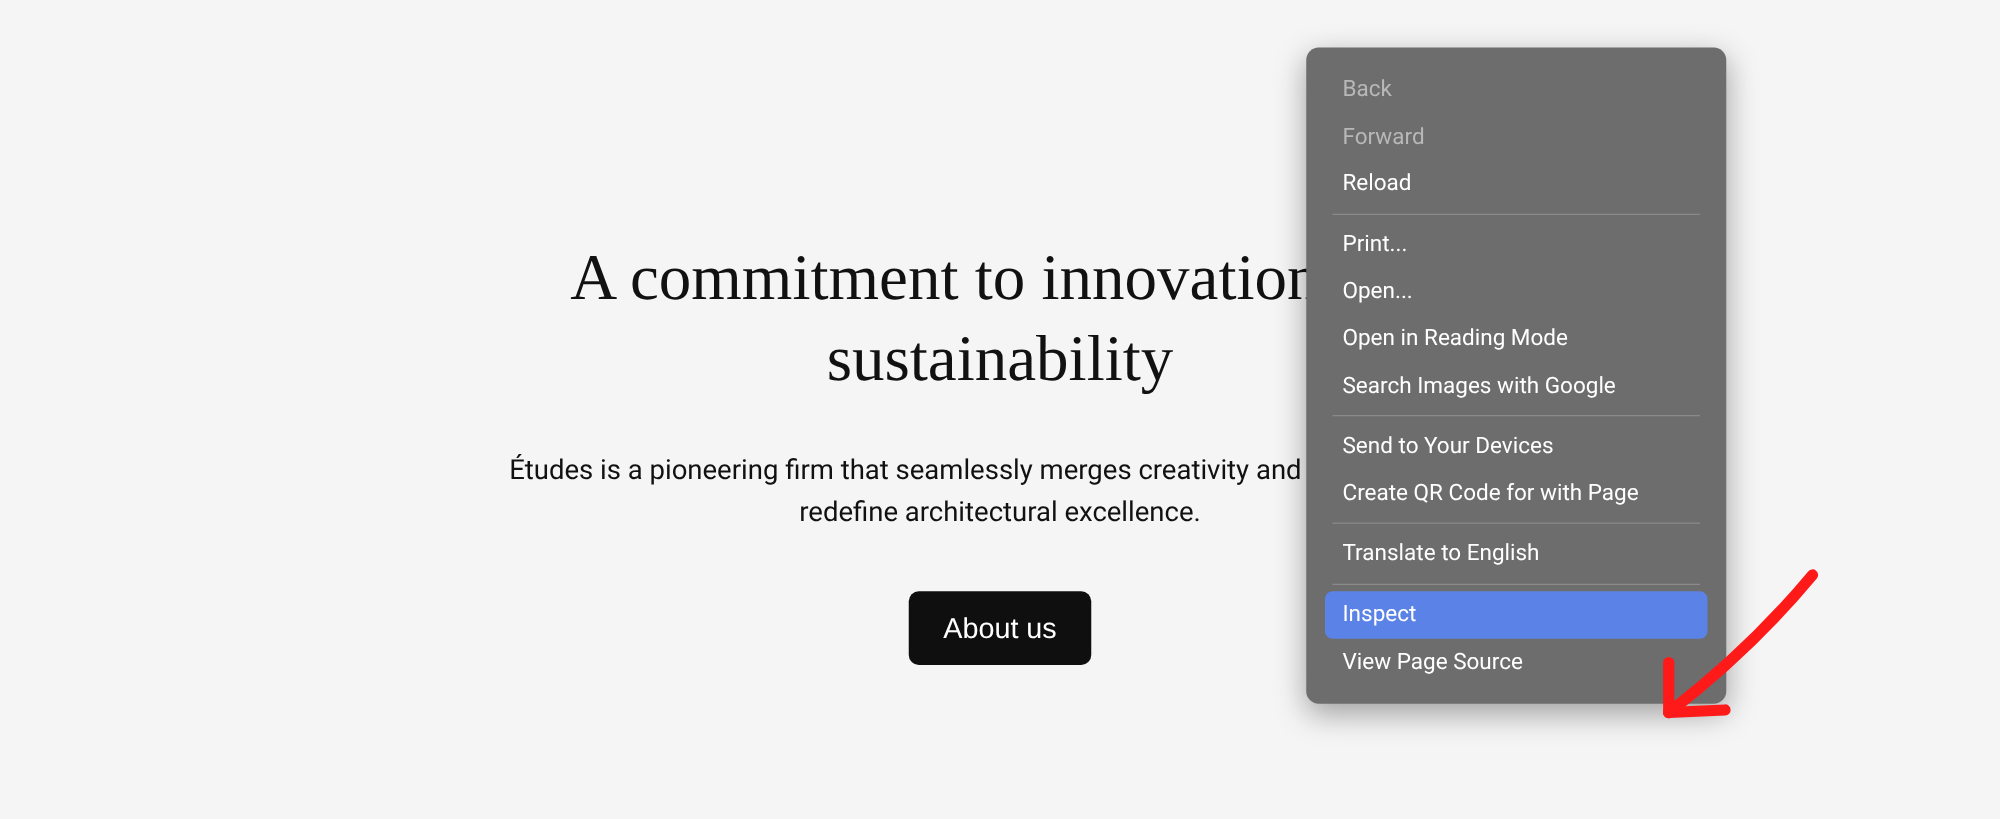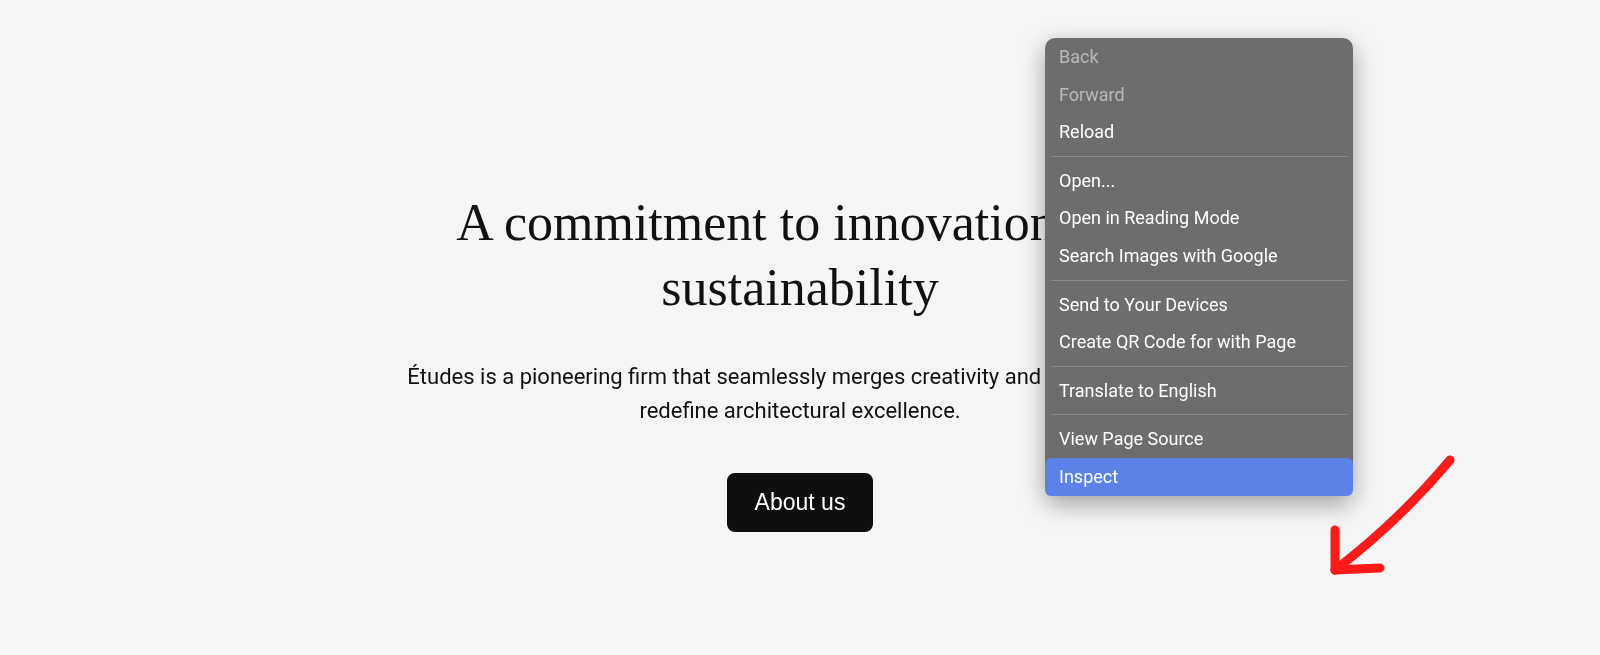--- a/index.html
+++ b/index.html
@@ -57,25 +57,25 @@
     border-radius: 8px;
     padding: 16px 28px;
     cursor: pointer;
   }
 
   
   .context-menu {
     position: absolute;
     top: 38px;
     left: 1045px;
-    width: 308px;
+    width: 336px;
     background: #6d6d6d;
     border-radius: 10px;
     box-shadow: 0 8px 24px rgba(0,0,0,0.35);
-    padding: 0;
+    padding: 15px;
     box-sizing: border-box;
     color: #fff;
     font-size: 18px;
     line-height: 1.2;
   }
 
   .context-menu .item {
     padding: 8px 14px;
     border-radius: 6px;
     cursor: pointer;
@@ -113,37 +113,38 @@
   <button class="cta">About us</button>
 </div>
 
 <div class="context-menu">
   <div class="item disabled">Back</div>
   <div class="item disabled">Forward</div>
   <div class="item">Reload</div>
 
   <div class="sep"></div>
 
+  <div class="item">Print...</div>
   <div class="item">Open...</div>
   <div class="item">Open in Reading Mode</div>
   <div class="item">Search Images with Google</div>
 
   <div class="sep"></div>
 
   <div class="item">Send to Your Devices</div>
   <div class="item">Create QR Code for with Page</div>
 
   <div class="sep"></div>
 
   <div class="item">Translate to English</div>
 
   <div class="sep"></div>
 
+  <div class="item highlight">Inspect</div>
   <div class="item">View Page Source</div>
-  <div class="item highlight">Inspect</div>
 </div>
 
 <svg class="annotation-arrow" style="left:1290px; top:450px;" width="170" height="150" viewBox="0 0 170 150">
   <g stroke-width="9" stroke-linecap="round" stroke-linejoin="round" fill="none" stroke="#ff1a1a">
 
     <path d="M160,10 Q110,70 45,120"></path>
 
     <path d="M45,120 L45,80"></path>
     <path d="M45,120 L90,118"></path>
   </g>

